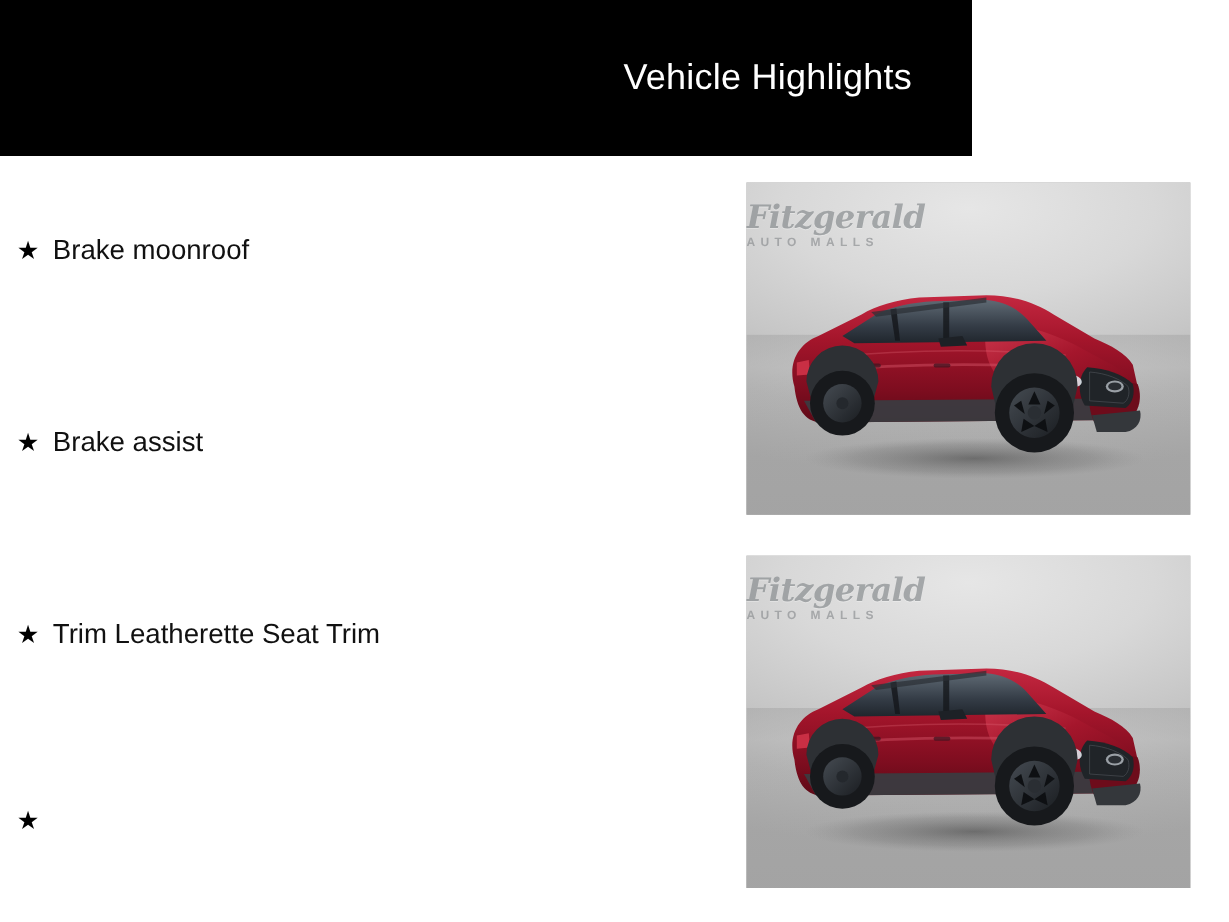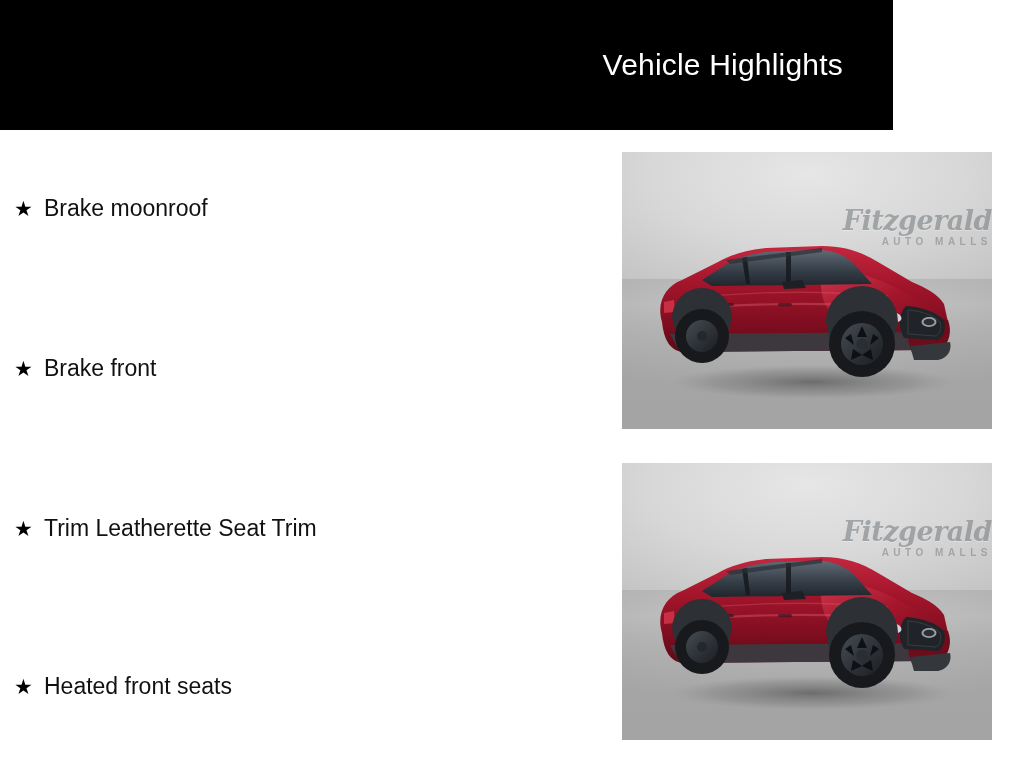--- a/index.html
+++ b/index.html
@@ -13,21 +13,21 @@
     font-family: "Liberation Sans", sans-serif;
     overflow: hidden;
     position: relative;
   }
 
   
   .header-bar {
     position: absolute;
     left: 0;
     top: 0;
-    width: 893px;
+    width: 810px;
     height: 130px;
     background: #000000;
     box-sizing: border-box;
     text-decoration: underline;
   }
   .header-title {
     position: absolute;
     right: 50px;
     top: 48px;
     color: #ffffff;
@@ -102,24 +102,23 @@
     top: 46%;
     height: 54%;
     background: linear-gradient(180deg, rgba(120,120,120,0.22) 0%, rgba(150,150,150,0.05) 18%, rgba(130,130,130,0.12) 100%);
   }
 
   .watermark {
     position: absolute;
     left: 0;
     right: 0;
     top: 16px;
-    text-align: right;
+    text-align: left;
     pointer-events: none;
     opacity: 0.62;
-    margin-top: 39px;
   }
   .watermark-name {
     font-family: "DejaVu Serif", serif;
     font-style: italic;
     font-weight: 700;
     font-size: 27px;
     color: #7f8487;
     letter-spacing: -0.5px;
     line-height: 1;
     text-shadow: 0 1px 0 rgba(255,255,255,0.45);
@@ -151,31 +150,30 @@
 
 <ul class="highlights-list">
 
   <li class="highlight-item i0">
     <span class="bullet-star">★</span>
     <span class="highlight-label">Brake moonroof</span>
   </li>
 
   <li class="highlight-item i1">
     <span class="bullet-star">★</span>
-    <span class="highlight-label">Brake front</span>
+    <span class="highlight-label">Brake assist</span>
   </li>
 
   <li class="highlight-item i2">
     <span class="bullet-star">★</span>
     <span class="highlight-label">Trim Leatherette Seat Trim</span>
   </li>
 
   <li class="highlight-item i3">
     <span class="bullet-star">★</span>
-    <span class="highlight-label">Heated front seats</span>
   </li>
 
 </ul>
 
 <div class="photo photo-1">
   <div class="photo-bg"></div>
 
   <div class="watermark">
     <div class="watermark-name">Fitzgerald</div>
     <div class="watermark-sub">AUTO MALLS</div>

